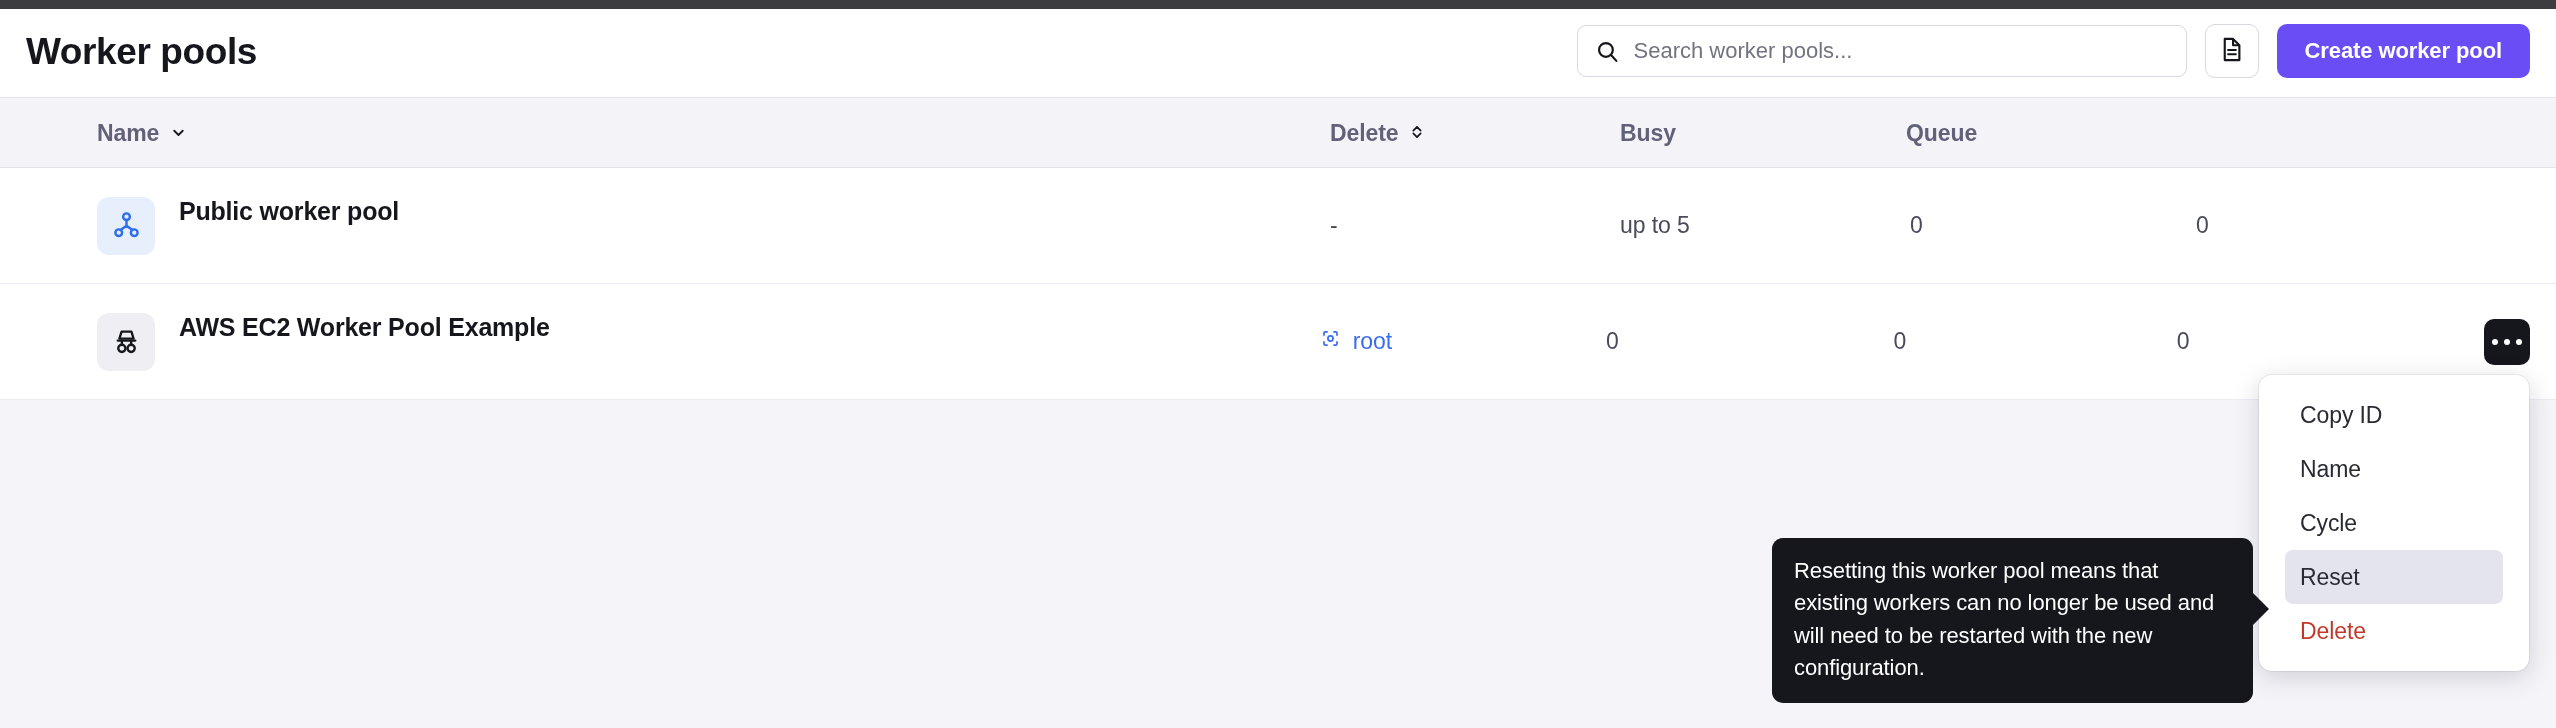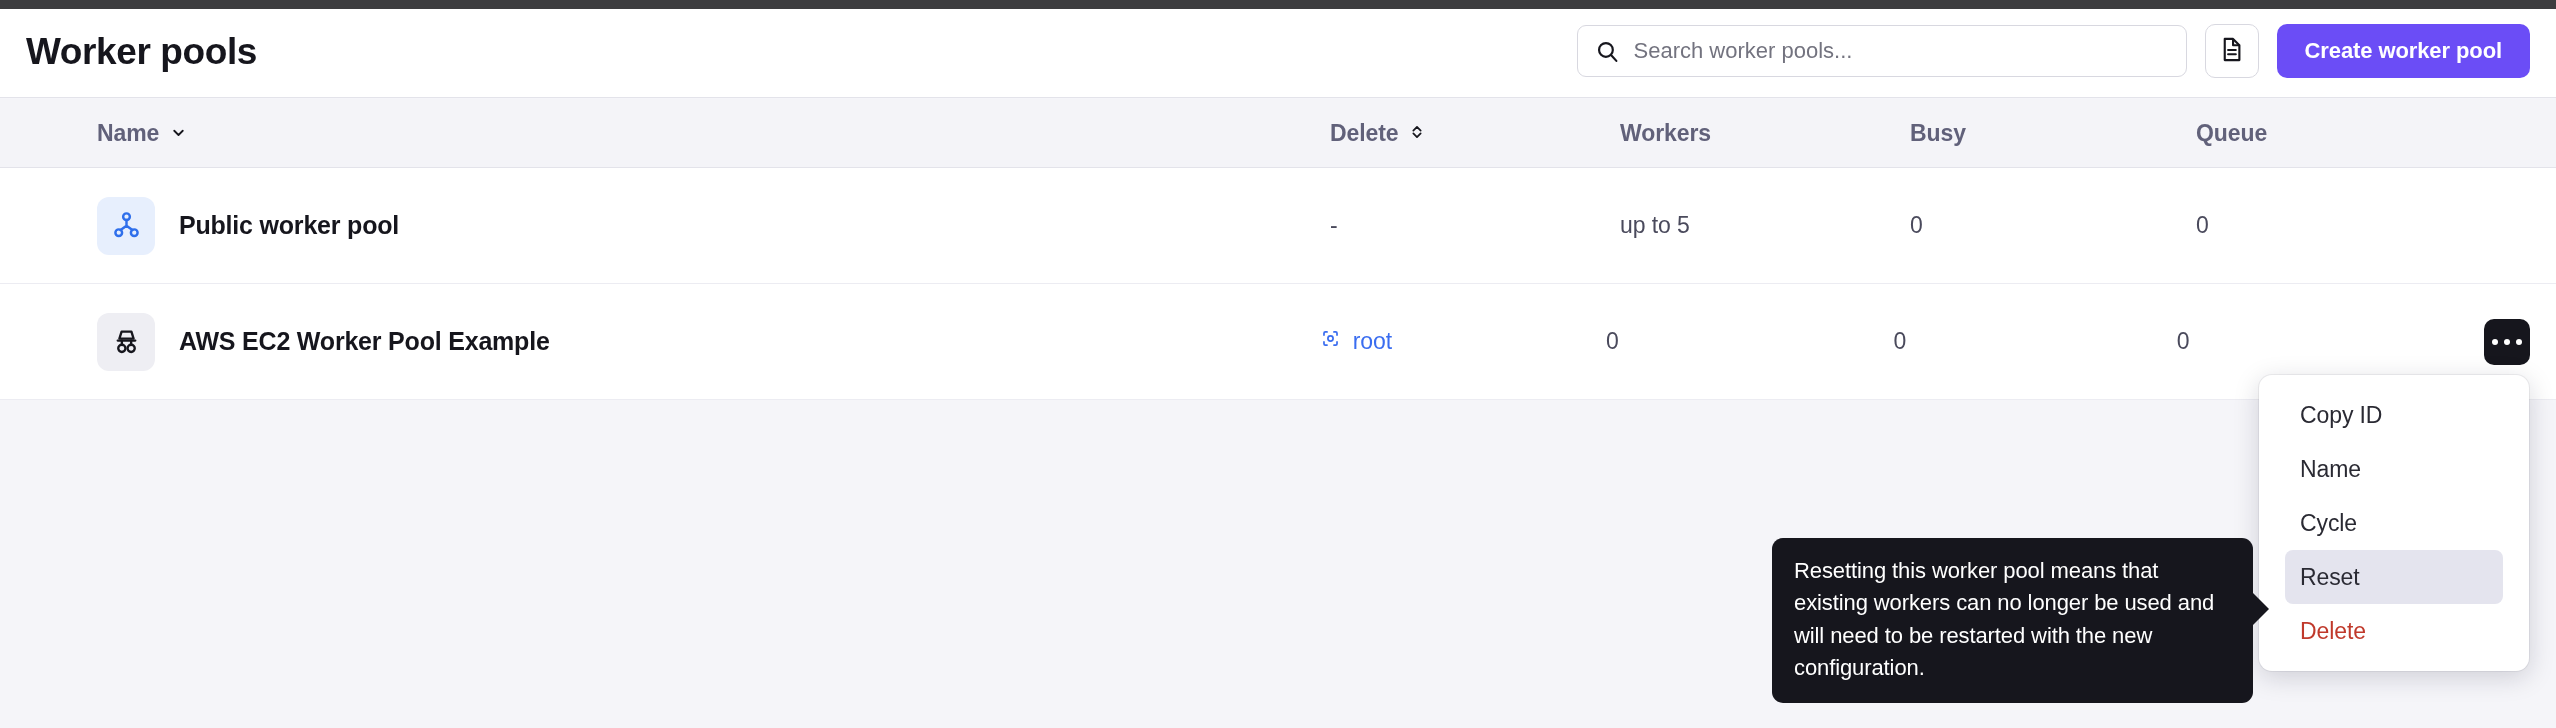--- a/index.html
+++ b/index.html
@@ -152,21 +152,21 @@
 
   .cell {
     font-size: 23px;
     color: #4a4a5c;
     letter-spacing: -0.1px;
   }
 
   
   .name-cell {
     display: flex;
-    align-items: center;
+    align-items: flex-start;
     gap: 24px;
   }
   .pool-avatar {
     width: 58px;
     height: 58px;
     border-radius: 12px;
     display: flex;
     align-items: center;
     justify-content: center;
     flex: none;
@@ -322,23 +322,20 @@
         <span>Delete</span>
         <span>
           <svg width="16" height="18" viewBox="0 0 24 24" fill="none" stroke="#16161d" stroke-width="2.6" stroke-linecap="round" stroke-linejoin="round">
             <polyline points="6.5,10 12,4.4 17.5,10"></polyline>
             <polyline points="6.5,14 12,19.6 17.5,14"></polyline>
           </svg>
         </span>
       </div>
     </div>
 
-    <div class="col-workers">
-      <div class="th">Workers</div>
-    </div>
 
     <div class="col-busy">
       <div class="th">Busy</div>
     </div>
 
     <div class="col-queue">
       <div class="th">Queue</div>
     </div>
 
     <div class="col-menu"></div>

